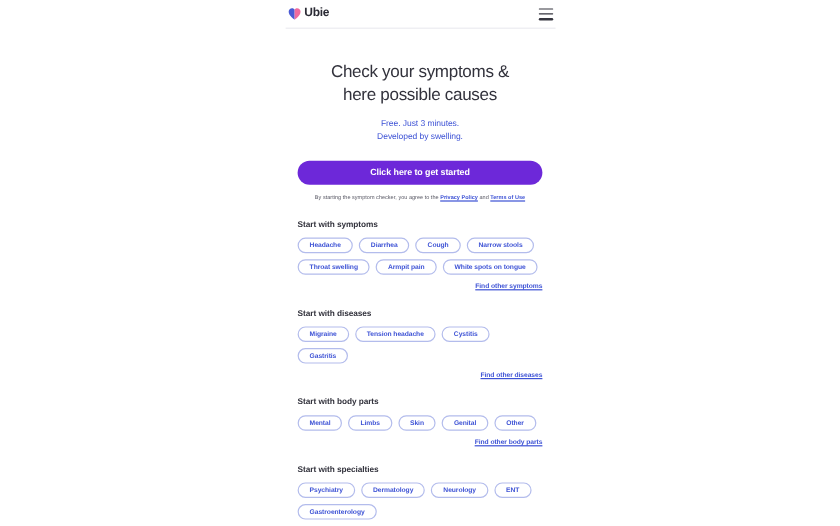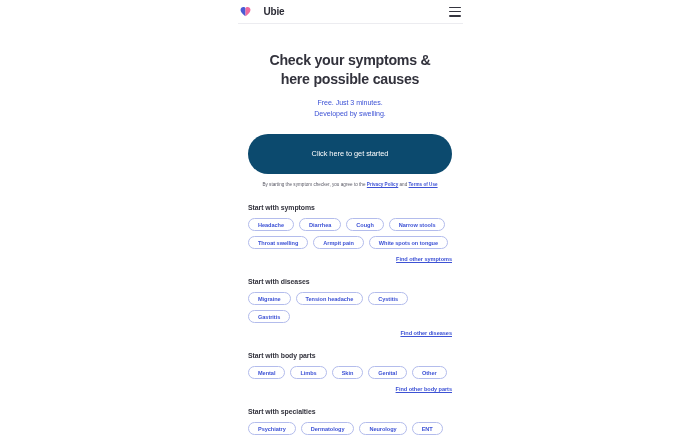--- a/index.html
+++ b/index.html
@@ -27,22 +27,21 @@
     height: 24px;
     padding: 0 2px;
     display: flex;
     align-items: center;
     justify-content: space-between;
     border-bottom: 1px solid #ececf0;
   }
 
   .brand {
     display: flex;
-    align-items: center;
-    gap: 13px;
+    gap: 3px;
     cursor: pointer;
   }
 
   .brand-mark {
     width: 11px;
     height: 11px;
     display: block;
   }
 
   .brand-name {
@@ -72,21 +71,21 @@
   
   .content {
     width: 204px;
     margin: 0 auto;
     padding-top: 27px;
   }
 
   .hero-title {
     font-size: 14.2px;
     line-height: 1.32;
-    font-weight: bold;
+    font-weight: normal;
     color: #32323c;
     text-align: center;
     letter-spacing: -0.25px;
   }
 
   .hero-sub {
     margin-top: 10px;
     text-align: center;
     font-size: 7.1px;
     line-height: 1.42;
@@ -95,28 +94,28 @@
     letter-spacing: -0.05px;
   }
 
   .cta-wrap {
     margin-top: 15px;
   }
 
   .cta-button {
     display: block;
     width: 100%;
-    height: 40px;
+    height: 20px;
     border: none;
     border-radius: 999px;
-    background: #0c4a6e;
+    background: #6d28d9;
     color: #ffffff;
     font-family: "Liberation Sans", sans-serif;
     font-size: 7.4px;
-    font-weight: normal;
+    font-weight: bold;
     letter-spacing: -0.05px;
     cursor: pointer;
   }
 
   .legal {
     margin-top: 8px;
     text-align: center;
     font-size: 4.6px;
     color: #5a5a66;
     line-height: 1.4;

